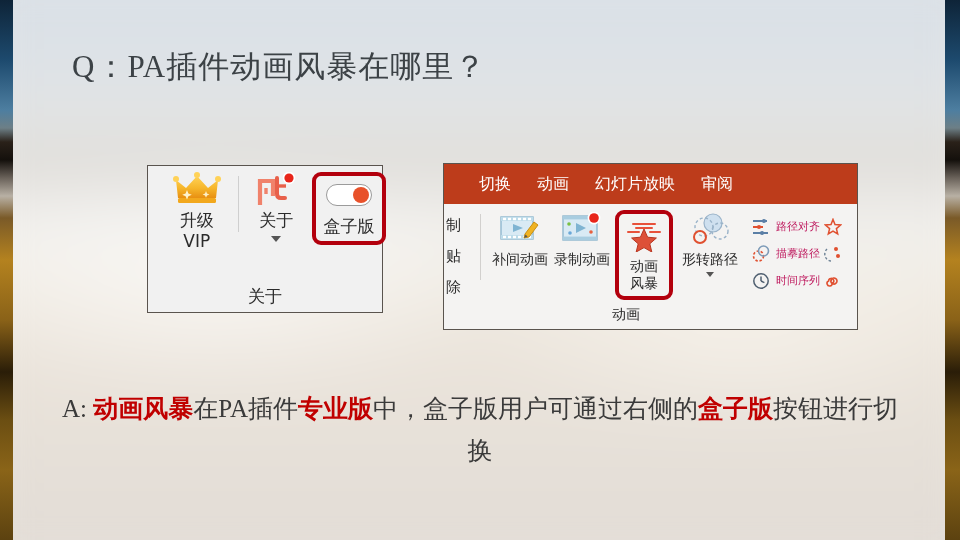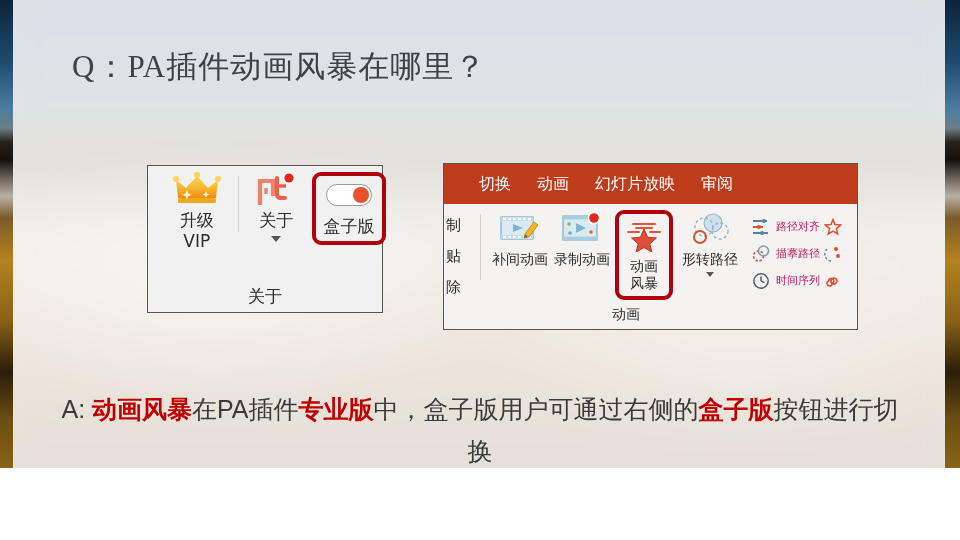--- a/index.html
+++ b/index.html
@@ -5,21 +5,21 @@
   * { box-sizing: border-box; margin: 0; padding: 0; }
 
   html, body {
     width: 960px; height: 540px;
     overflow: hidden;
     font-family: "Liberation Sans", "DejaVu Sans", sans-serif;
   }
 
   #slide {
     position: relative;
-    width: 960px; height: 468px;
+    width: 960px; height: 540px;
     overflow: hidden;
     background: #e9e6e2;
   }
 
   
   .edge-strip {
     position: absolute;
     top: 0; height: 540px;
     background:
       linear-gradient(to bottom,
@@ -290,21 +290,21 @@
 
   
   #answer {
     position: absolute;
     left: 60px; top: 388px;
     width: 840px;
     text-align: center;
     font-size: 25px;
     line-height: 42px;
     color: #3a3a3a;
-    font-family: Liberation Sans, sans-serif;
+    font-family: Liberation Serif, serif;
   }
   #answer .hl { color: #c00000; font-weight: bold; }
 </style>
 </head>
 <body>
 
 <div id="slide">
 
   <div class="edge-strip left"></div>
   <div class="bg-blur"></div>

